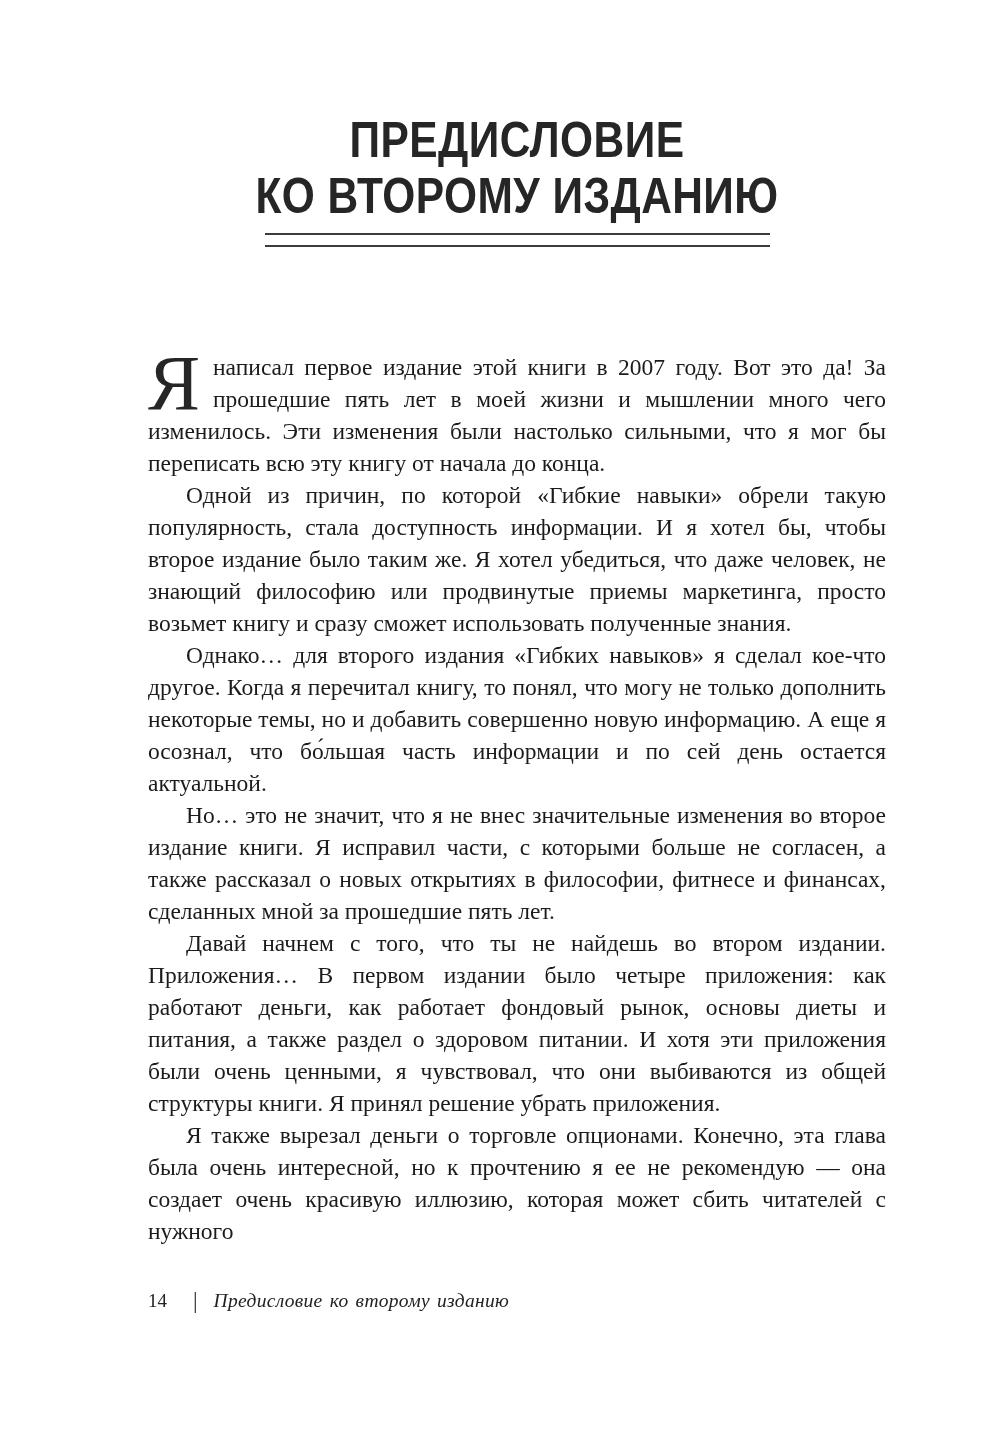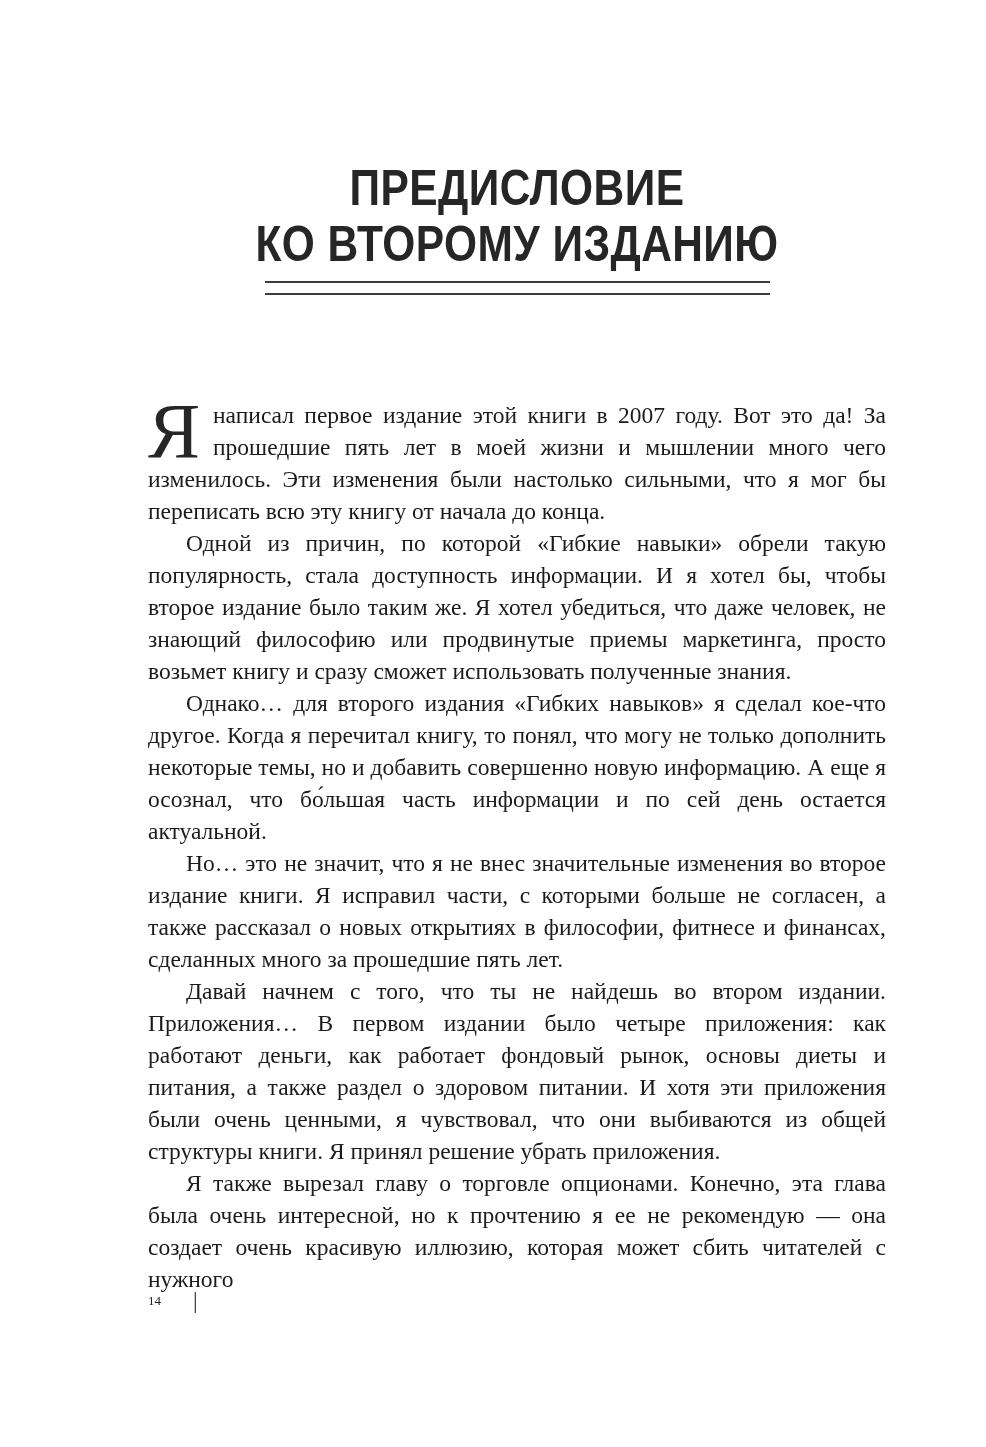--- a/index.html
+++ b/index.html
@@ -10,21 +10,20 @@
     background: #ffffff;
     font-family: "Liberation Serif", serif;
     color: #1b1b1b;
     overflow: hidden;
   }
   .content {
     position: absolute;
     left: 148px;
     top: 0;
     width: 738px;
-    margin-top: 48px;
   }
   .title-wrap {
     margin-top: 112px;
     text-align: center;
   }
   .chapter-title {
     font-family: "Liberation Sans", sans-serif;
     font-weight: 700;
     font-size: 50px;
     line-height: 56px;
@@ -63,21 +62,21 @@
   }
   .footer {
     position: absolute;
     left: 148px;
     top: 1288px;
     display: flex;
     align-items: center;
     color: #222222;
   }
   .page-num {
-    font-size: 13px;
+    font-size: 19px;
     width: 45px;
     font-style: normal;
   }
   .footer-sep {
     font-size: 23px;
     font-weight: 300;
     margin-right: 16px;
     color: #2e2e2e;
   }
   .running-head {
@@ -101,24 +100,25 @@
       <div class="title-rule"></div>
     </div>
 
     <div class="body-text">
       <p class="first">
         <span class="dropcap">Я</span>
         <span>написал первое издание этой книги в 2007 году. Вот это да! За прошедшие пять лет в моей жизни и мышлении много чего изменилось. Эти изменения были настолько сильными, что я мог бы переписать всю эту книгу от начала до конца.</span>
       </p>
       <p>Одной из причин, по которой «Гибкие навыки» обрели такую популярность, стала доступность информации. И я хотел бы, чтобы второе издание было таким же. Я хотел убедиться, что даже человек, не знающий философию или продвинутые приемы маркетинга, просто возьмет книгу и сразу сможет использовать полученные знания.</p>
       <p>Однако… для второго издания «Гибких навыков» я сделал кое-что другое. Когда я перечитал книгу, то понял, что могу не только дополнить некоторые темы, но и добавить совершенно новую информацию. А еще я осознал, что бо́льшая часть информации и по сей день остается актуальной.</p>
-      <p>Но… это не значит, что я не внес значительные изменения во второе издание книги. Я исправил части, с которыми больше не согласен, а также рассказал о новых открытиях в философии, фитнесе и финансах, сделанных много за прошедшие пять лет.</p>
+      <p>Но… это не значит, что я не внес значительные изменения во второе издание книги. Я исправил части, с которыми больше не согласен, а также рассказал о новых открытиях в философии, фитнесе и финансах, сделанных мной за прошедшие пять лет.</p>
       <p>Давай начнем с того, что ты не найдешь во втором издании. Приложения… В первом издании было четыре приложения: как работают деньги, как работает фондовый рынок, основы диеты и питания, а также раздел о здоровом питании. И хотя эти приложения были очень ценными, я чувствовал, что они выбиваются из общей структуры книги. Я принял решение убрать приложения.</p>
-      <p>Я также вырезал главу о торговле опционами. Конечно, эта глава была очень интересной, но к прочтению я ее не рекомендую — она создает очень красивую иллюзию, которая может сбить читателей с нужного</p>
+      <p>Я также вырезал деньги о торговле опционами. Конечно, эта глава была очень интересной, но к прочтению я ее не рекомендую — она создает очень красивую иллюзию, которая может сбить читателей с нужного</p>
     </div>
 
   </div>
 
   <div class="footer">
     <span class="page-num">14</span>
     <span class="footer-sep">|</span>
+    <span class="running-head">Предисловие ко второму изданию</span>
   </div>
 </div>
 
 </body></html>

